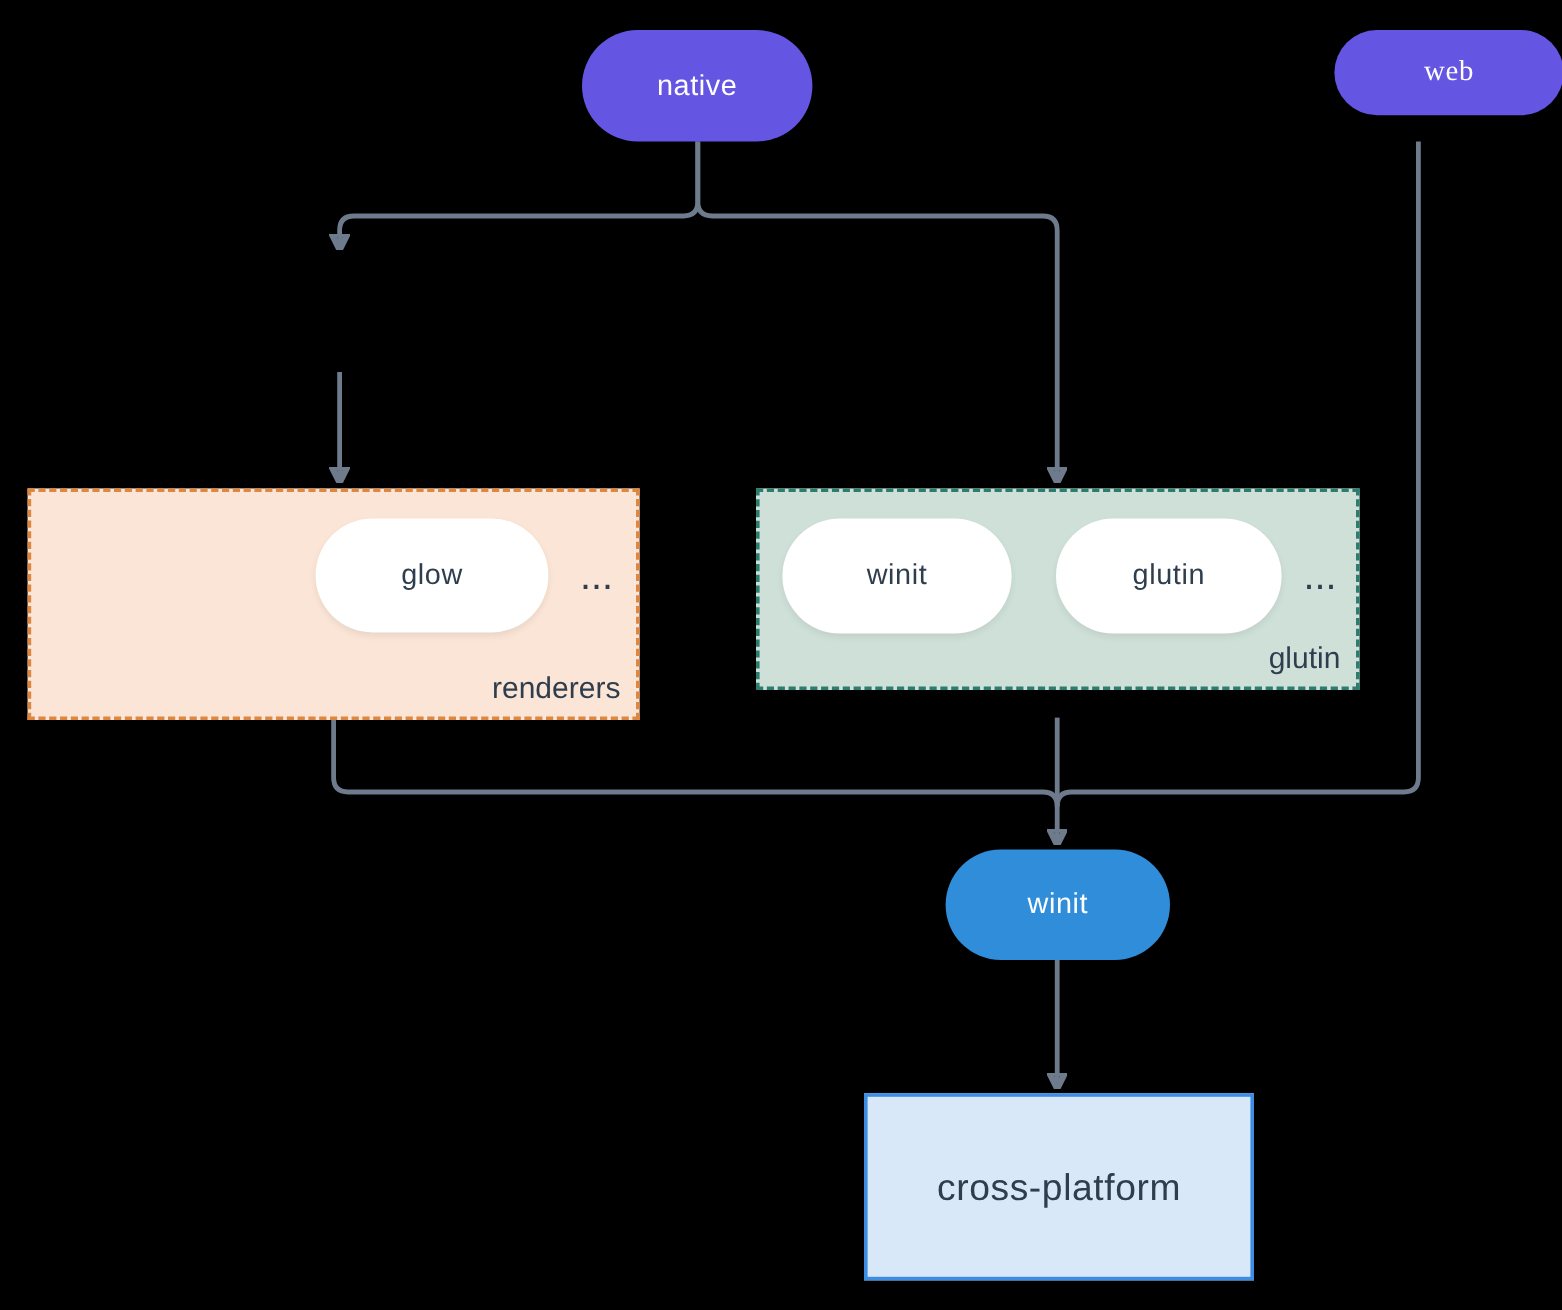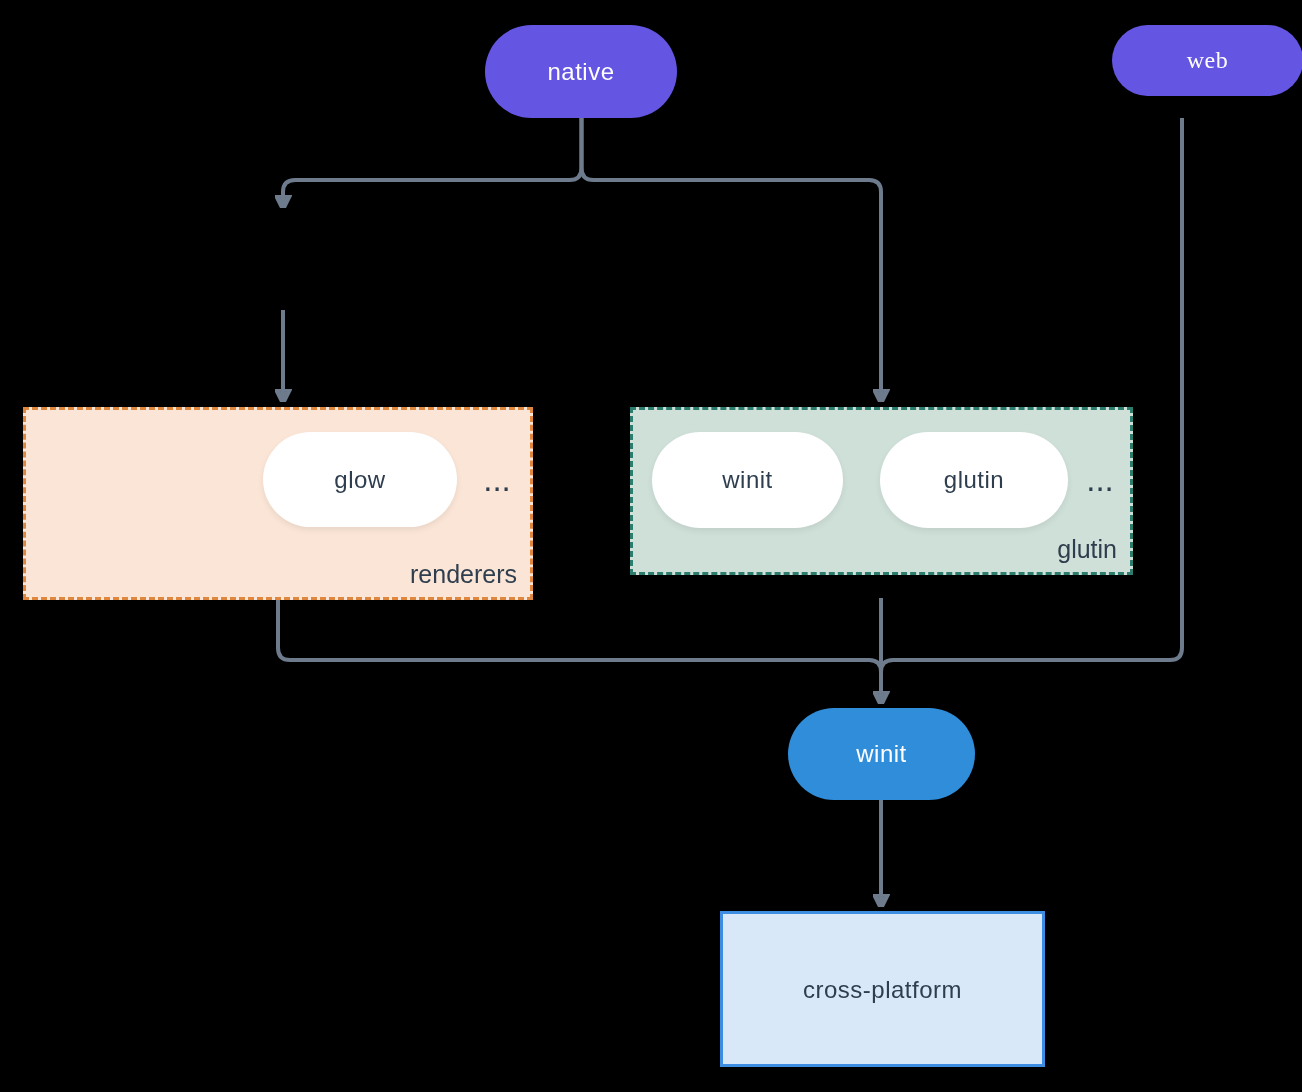--- a/index.html
+++ b/index.html
@@ -110,21 +110,21 @@
     position: absolute;
     left: 720px; top: 911px;
     width: 325px; height: 156px;
     background: var(--app-fill);
     border: 3px solid var(--app-border);
     color: var(--dark-text);
     display: flex;
     flex-direction: column;
     align-items: center;
     justify-content: center;
-    font-size: 24px;
+    font-size: 31px;
     line-height: 47px;
     letter-spacing: 0.5px;
   }
 </style>
 </head>
 <body>
 
 <div class="canvas">
 
   <svg class="edges" viewBox="0 0 1302 1092" aria-hidden="true">

